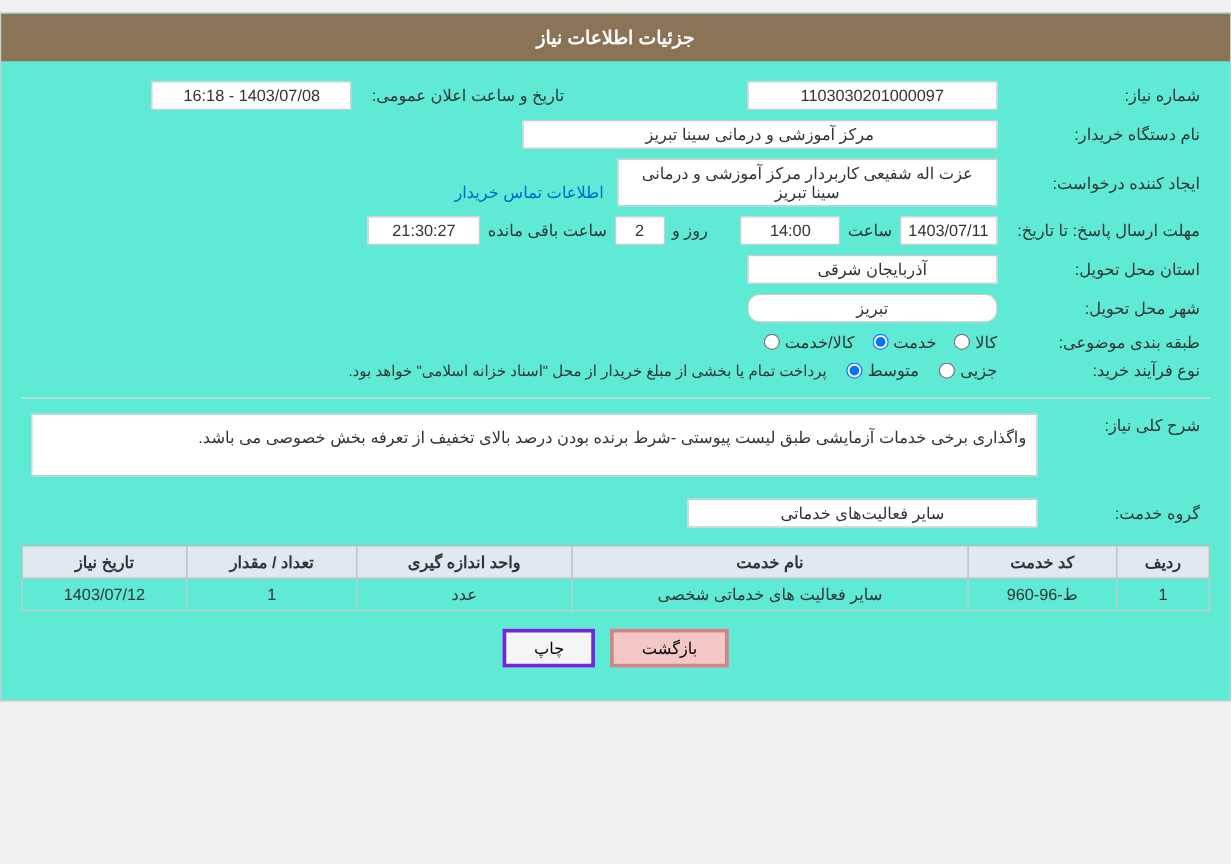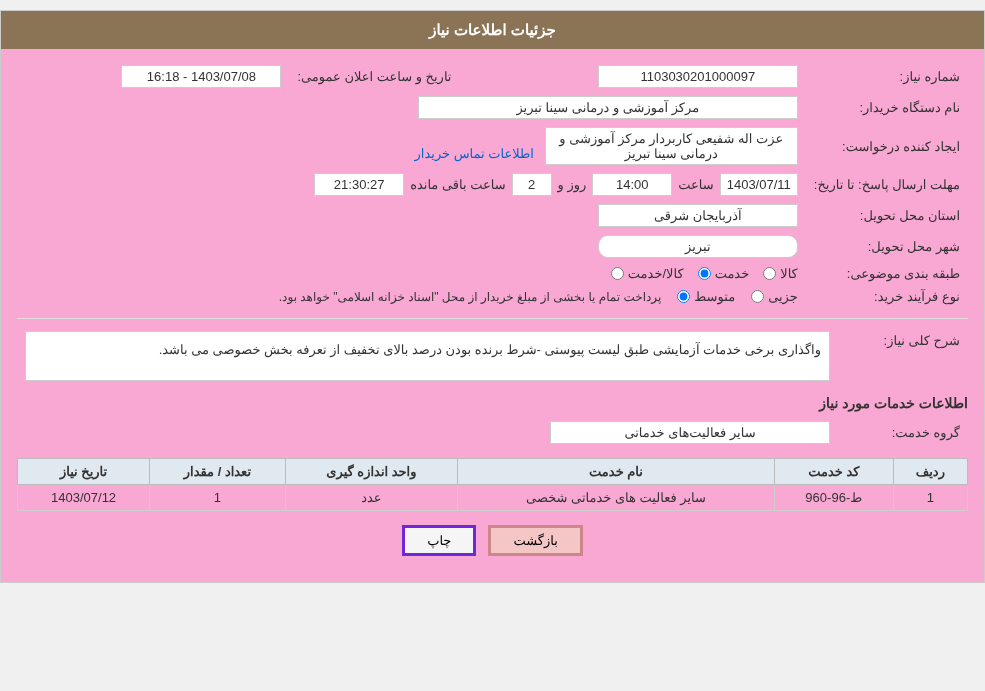--- a/index.html
+++ b/index.html
@@ -6,21 +6,21 @@
     body {
       font-family: Tahoma, Arial, sans-serif;
       background: #f0f0f0;
       direction: rtl;
       font-size: 13px;
       color: #333;
     }
     .page-container {
       max-width: 985px;
       margin: 10px auto;
-      background: #f9a8d4;
+      background: #5eead4;
       border: 1px solid #ccc;
     }
     .header-bar {
       background: #8B7355;
       color: #fff;
       text-align: center;
       padding: 10px 16px;
       font-size: 15px;
       font-weight: bold;
     }
@@ -185,33 +185,33 @@
       <tr>
         <td class="label-cell">نام دستگاه خریدار:</td>
         <td colspan="3">
           <span class="input-box" style="width:380px;">مرکز آموزشی و درمانی سینا تبریز</span>
         </td>
       </tr>
 
       <tr>
         <td class="label-cell">ایجاد کننده درخواست:</td>
         <td colspan="3">
-          <span class="input-box" style="width:253px;">عزت اله شفیعی  کاربردار مرکز آموزشی و درمانی سینا تبریز</span>
+          <span class="input-box" style="width:304px;">عزت اله شفیعی  کاربردار مرکز آموزشی و درمانی سینا تبریز</span>
           &nbsp;
           <a class="blue-link">اطلاعات تماس خریدار</a>
         </td>
       </tr>
 
       <tr>
         <td class="label-cell">مهلت ارسال پاسخ: تا تاریخ:</td>
         <td colspan="3">
           <div class="row-inline">
             <span class="input-box date-box">1403/07/11</span>
             <span>ساعت</span>
-            <span class="input-box" style="width:80px;">14:00</span>
+            <span class="input-box" style="width:80px;margin-left:20px;">14:00</span>
             <span>روز و</span>
             <span class="input-box" style="width:40px;">2</span>
             <span>ساعت باقی مانده</span>
             <span class="input-box" style="width:90px;">21:30:27</span>
           </div>
         </td>
       </tr>
 
       <tr>
         <td class="label-cell">استان محل تحویل:</td>
@@ -272,21 +272,20 @@
       <tbody>
           <tr>
         <td style="width:130px; vertical-align:top; padding-top:6px;" class="label-cell">شرح کلی نیاز:</td>
         <td>
           <div class="description-box">واگذاری برخی خدمات آزمایشی طبق لیست پیوستی -شرط برنده بودن درصد بالای تخفیف از تعرفه بخش خصوصی می باشد.</div>
         </td>
       </tr>
     </tbody>
       </table>
 
-    <div class="section-title">اطلاعات خدمات مورد نیاز</div>
 
     <table class="info-table">
       <tbody>
           <tr>
         <td style="width:130px;" class="label-cell">گروه خدمت:</td>
         <td>
           <span class="input-box" style="width:280px;">سایر فعالیت‌های خدماتی</span>
         </td>
       </tr>
     </tbody>

